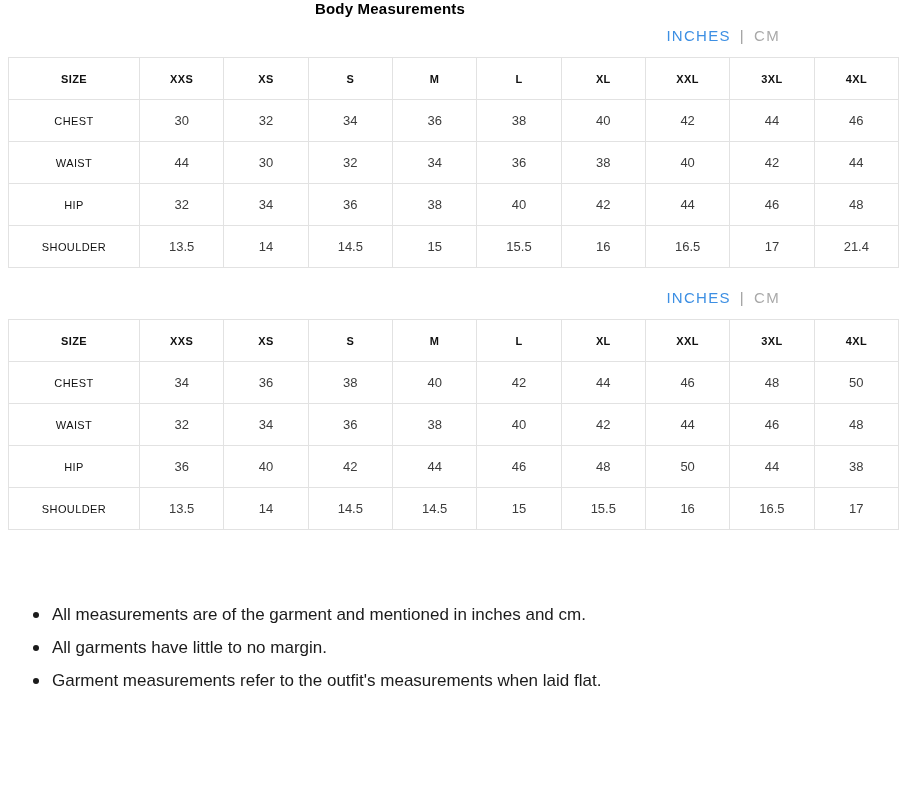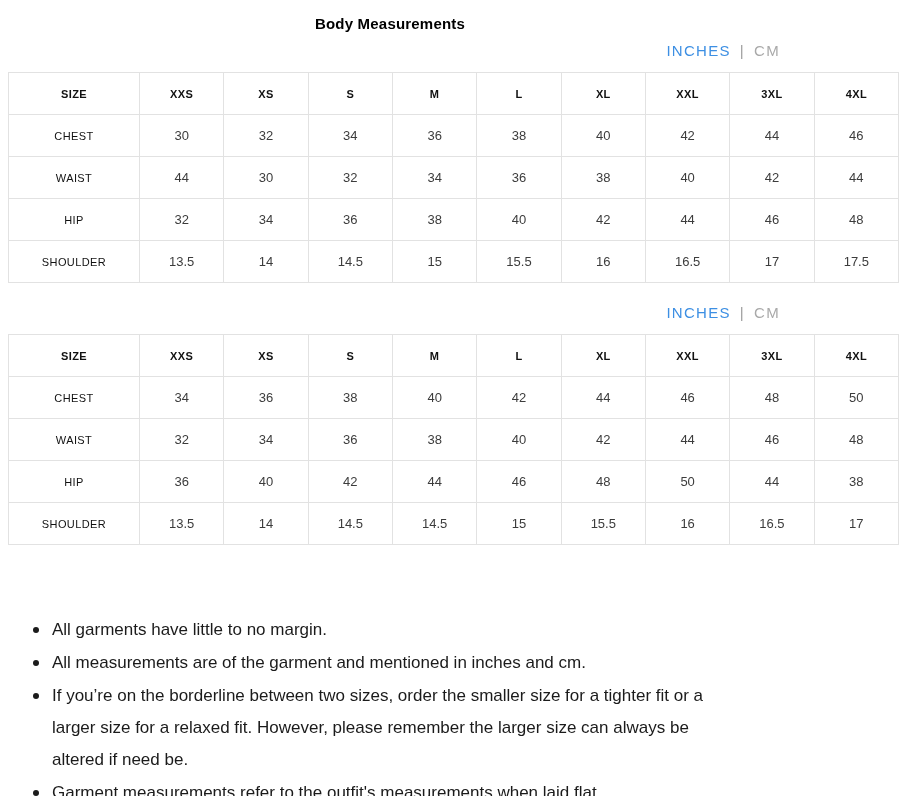--- a/index.html
+++ b/index.html
@@ -6,21 +6,20 @@
   html, body {
     width: 907px;
     height: 796px;
     background: #ffffff;
     font-family: "Liberation Sans", sans-serif;
     overflow: hidden;
   }
   .page {
     width: 780px;
     height: 796px;
-    padding-top: 15px;
   }
   .section-title {
     text-align: center;
     font-size: 15px;
     font-weight: 700;
     color: #000000;
     letter-spacing: 0.2px;
   }
   .units-row {
     text-align: right;
@@ -178,21 +177,21 @@
           <tr>
             <td class="row-label">SHOULDER</td>
             <td class="cell-value">13.5</td>
             <td class="cell-value">14</td>
             <td class="cell-value">14.5</td>
             <td class="cell-value">15</td>
             <td class="cell-value">15.5</td>
             <td class="cell-value">16</td>
             <td class="cell-value">16.5</td>
             <td class="cell-value">17</td>
-            <td class="cell-value">17.5</td>
+            <td class="cell-value">21.4</td>
           </tr>
         </tbody>
       </table>
   </div>
 
   <div class="section">
     <div class="units-row">
       <span class="unit-primary">INCHES</span><span class="unit-separator">|</span><span class="unit-secondary">CM</span>
     </div>
     <table class="size-table">
@@ -269,19 +268,18 @@
             <td class="cell-value">15.5</td>
             <td class="cell-value">16</td>
             <td class="cell-value">16.5</td>
             <td class="cell-value">17</td>
           </tr>
         </tbody>
       </table>
   </div>
 
   <ul class="notes">
+      <li>All measurements are of the garment and mentioned in inches and cm.</li>
       <li>All garments have little to no margin.</li>
-      <li>All measurements are of the garment and mentioned in inches and cm.</li>
-      <li>If you’re on the borderline between two sizes, order the smaller size for a tighter fit or a larger size for a relaxed fit. However, please remember the larger size can always be altered if need be.</li>
       <li>Garment measurements refer to the outfit's measurements when laid flat.</li>
     </ul>
 
 </div>
 
 </body></html>

